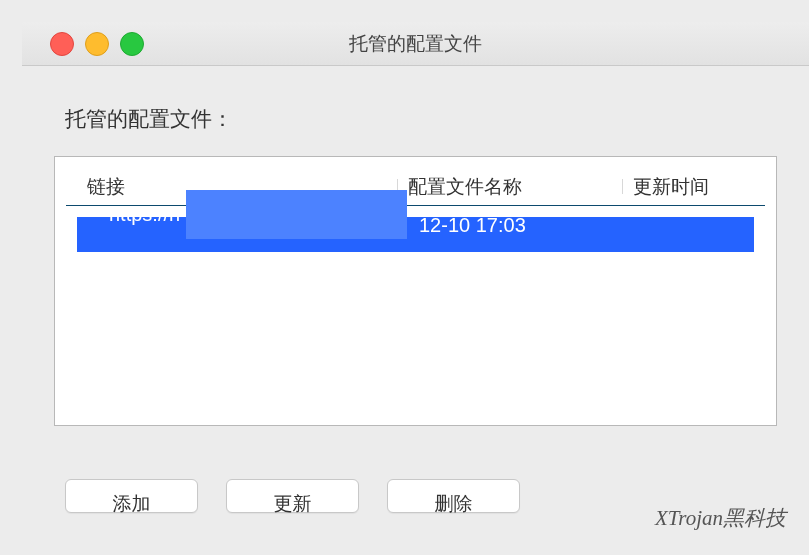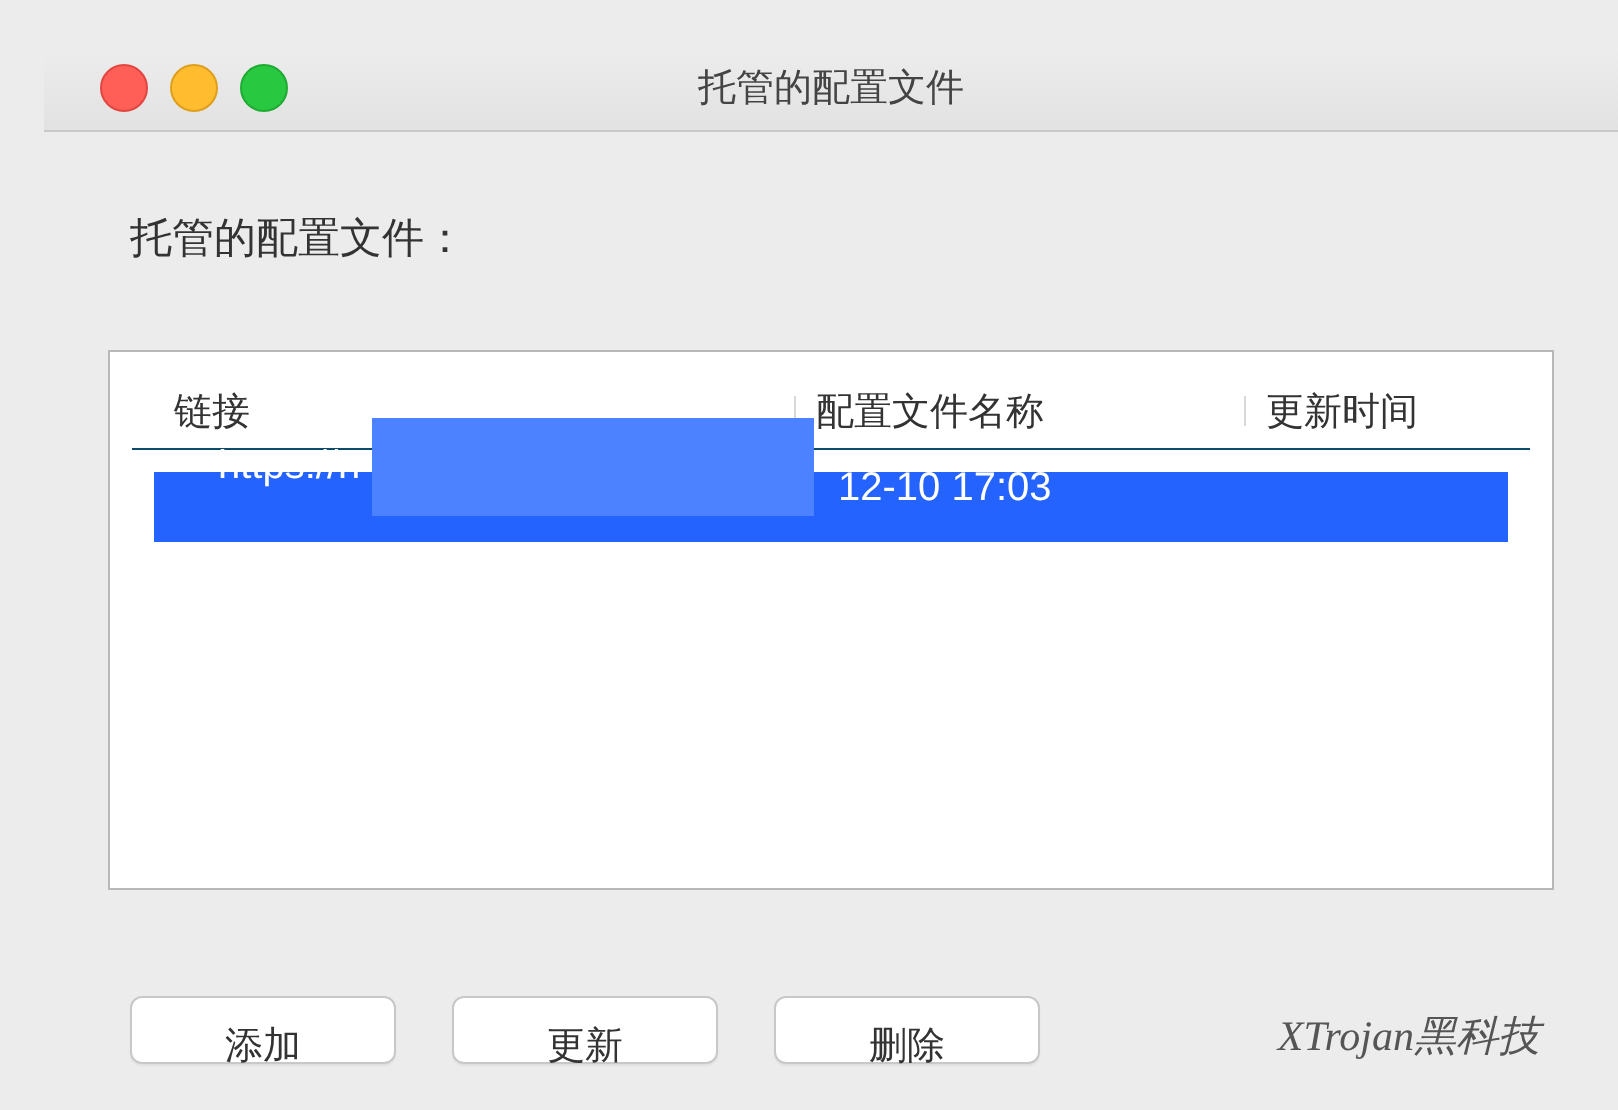--- a/index.html
+++ b/index.html
@@ -45,21 +45,21 @@
       font-size: 19px;
       color: #444;
       font-weight: 400;
     }
     .content {
       padding: 28px 32px 0 32px;
     }
     .section-label {
       font-size: 21px;
       color: #333;
-      margin-bottom: 31px;
+      margin-bottom: 12px;
     }
     .table-container {
       border: 1px solid #b8b8b8;
       background: #fff;
       height: 270px;
       overflow: hidden;
     }
     .table-header {
       display: flex;
       height: 38px;
@@ -123,21 +123,21 @@
       background: #fff;
       border: 1px solid #c8c8c8;
       border-radius: 6px;
       font-size: 19px;
       color: #333;
       cursor: pointer;
       box-shadow: 0 1px 1px rgba(0,0,0,0.05);
     }
     .watermark {
       position: absolute;
-      right: 28px;
+      right: 12px;
       bottom: 13px;
       text-align: right;
       font-style: italic;
       font-family: Georgia, serif;
       font-size: 21px;
       line-height: 1.25;
     }
     .wm-line1 { color: #555; font-weight: 500; }
     .wm-line2 { color: #ff3b3b; font-weight: 600; }
     .wm-arrow { color: #ff3b3b; margin-right: 4px; }

